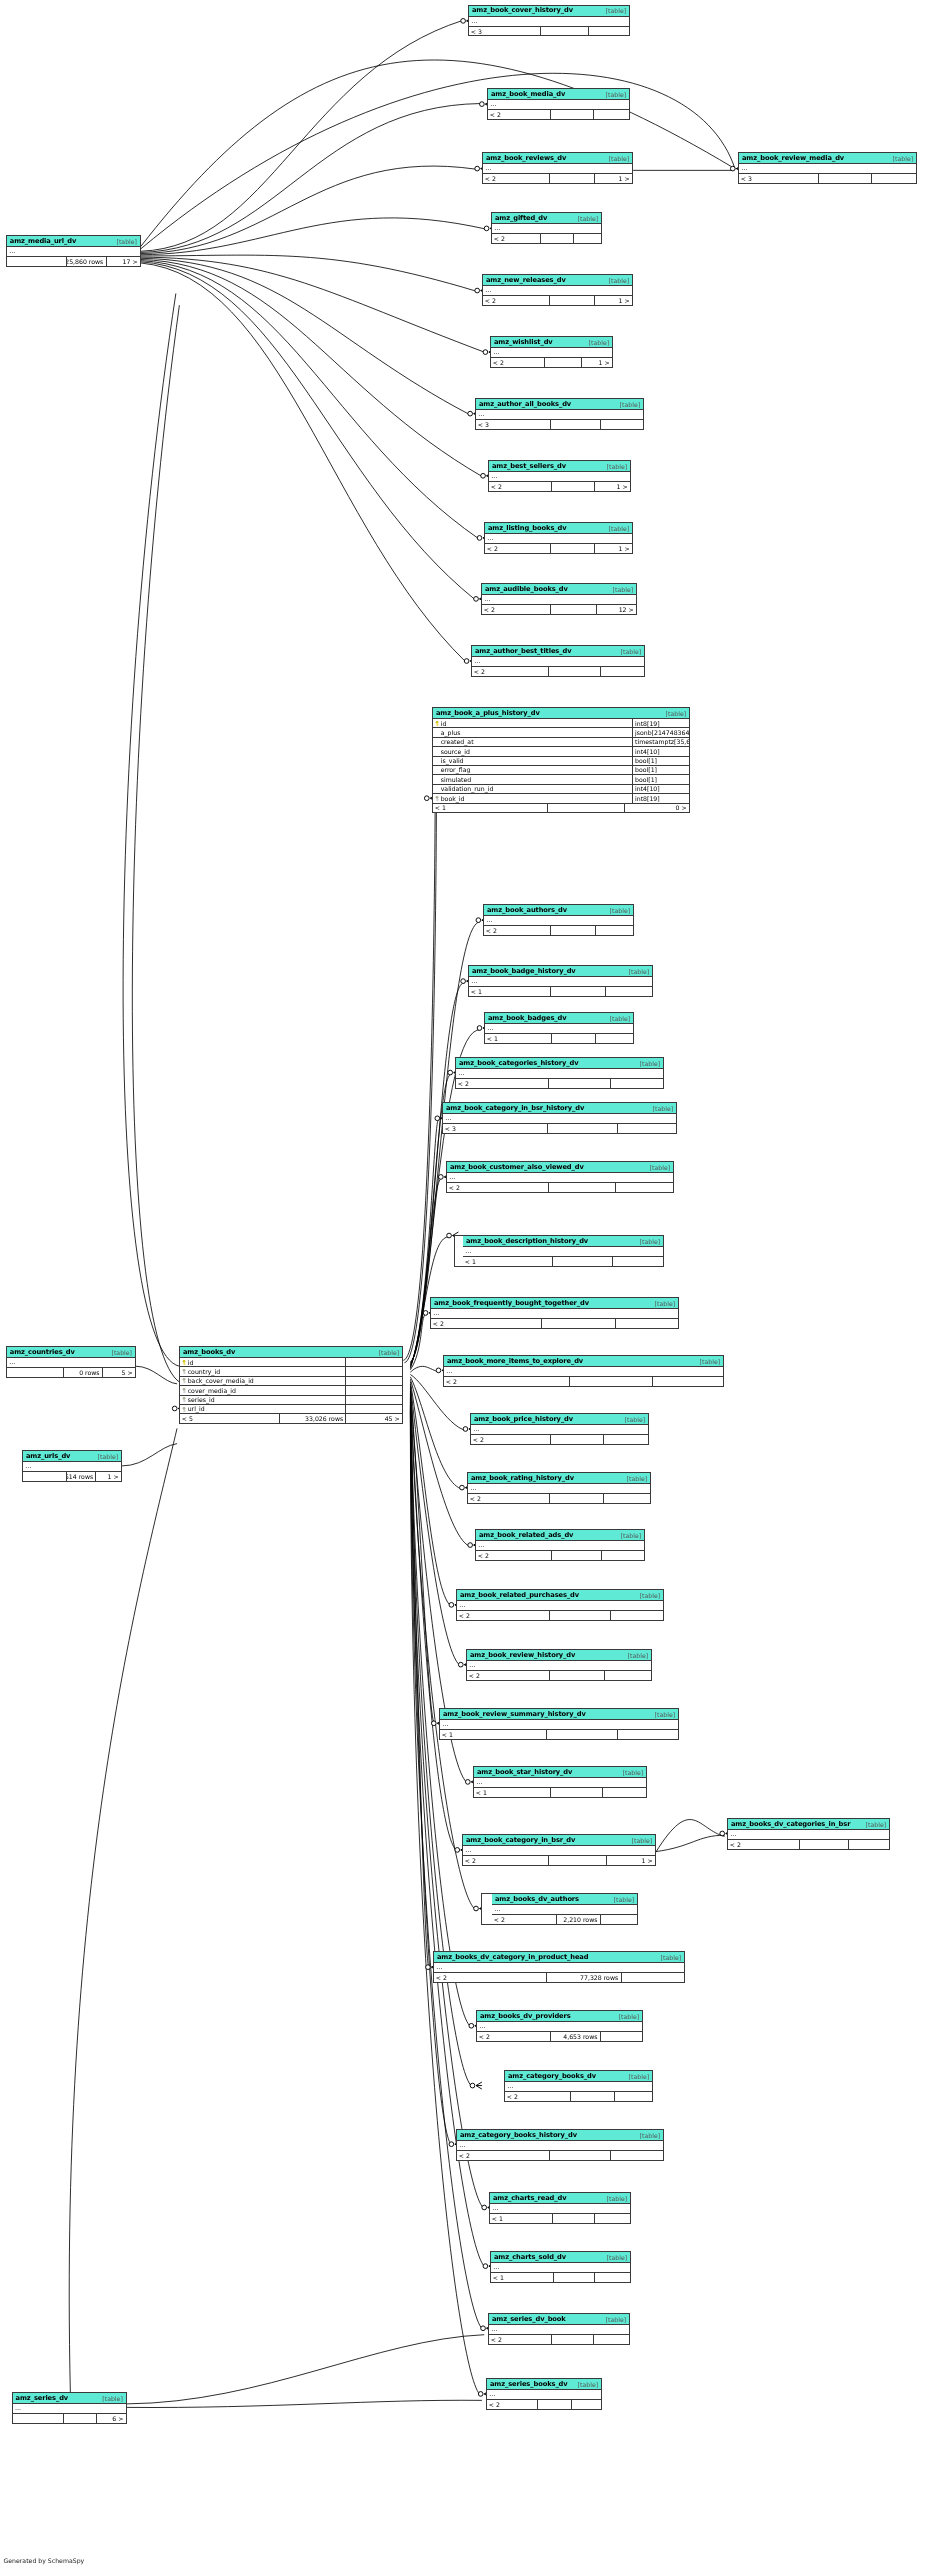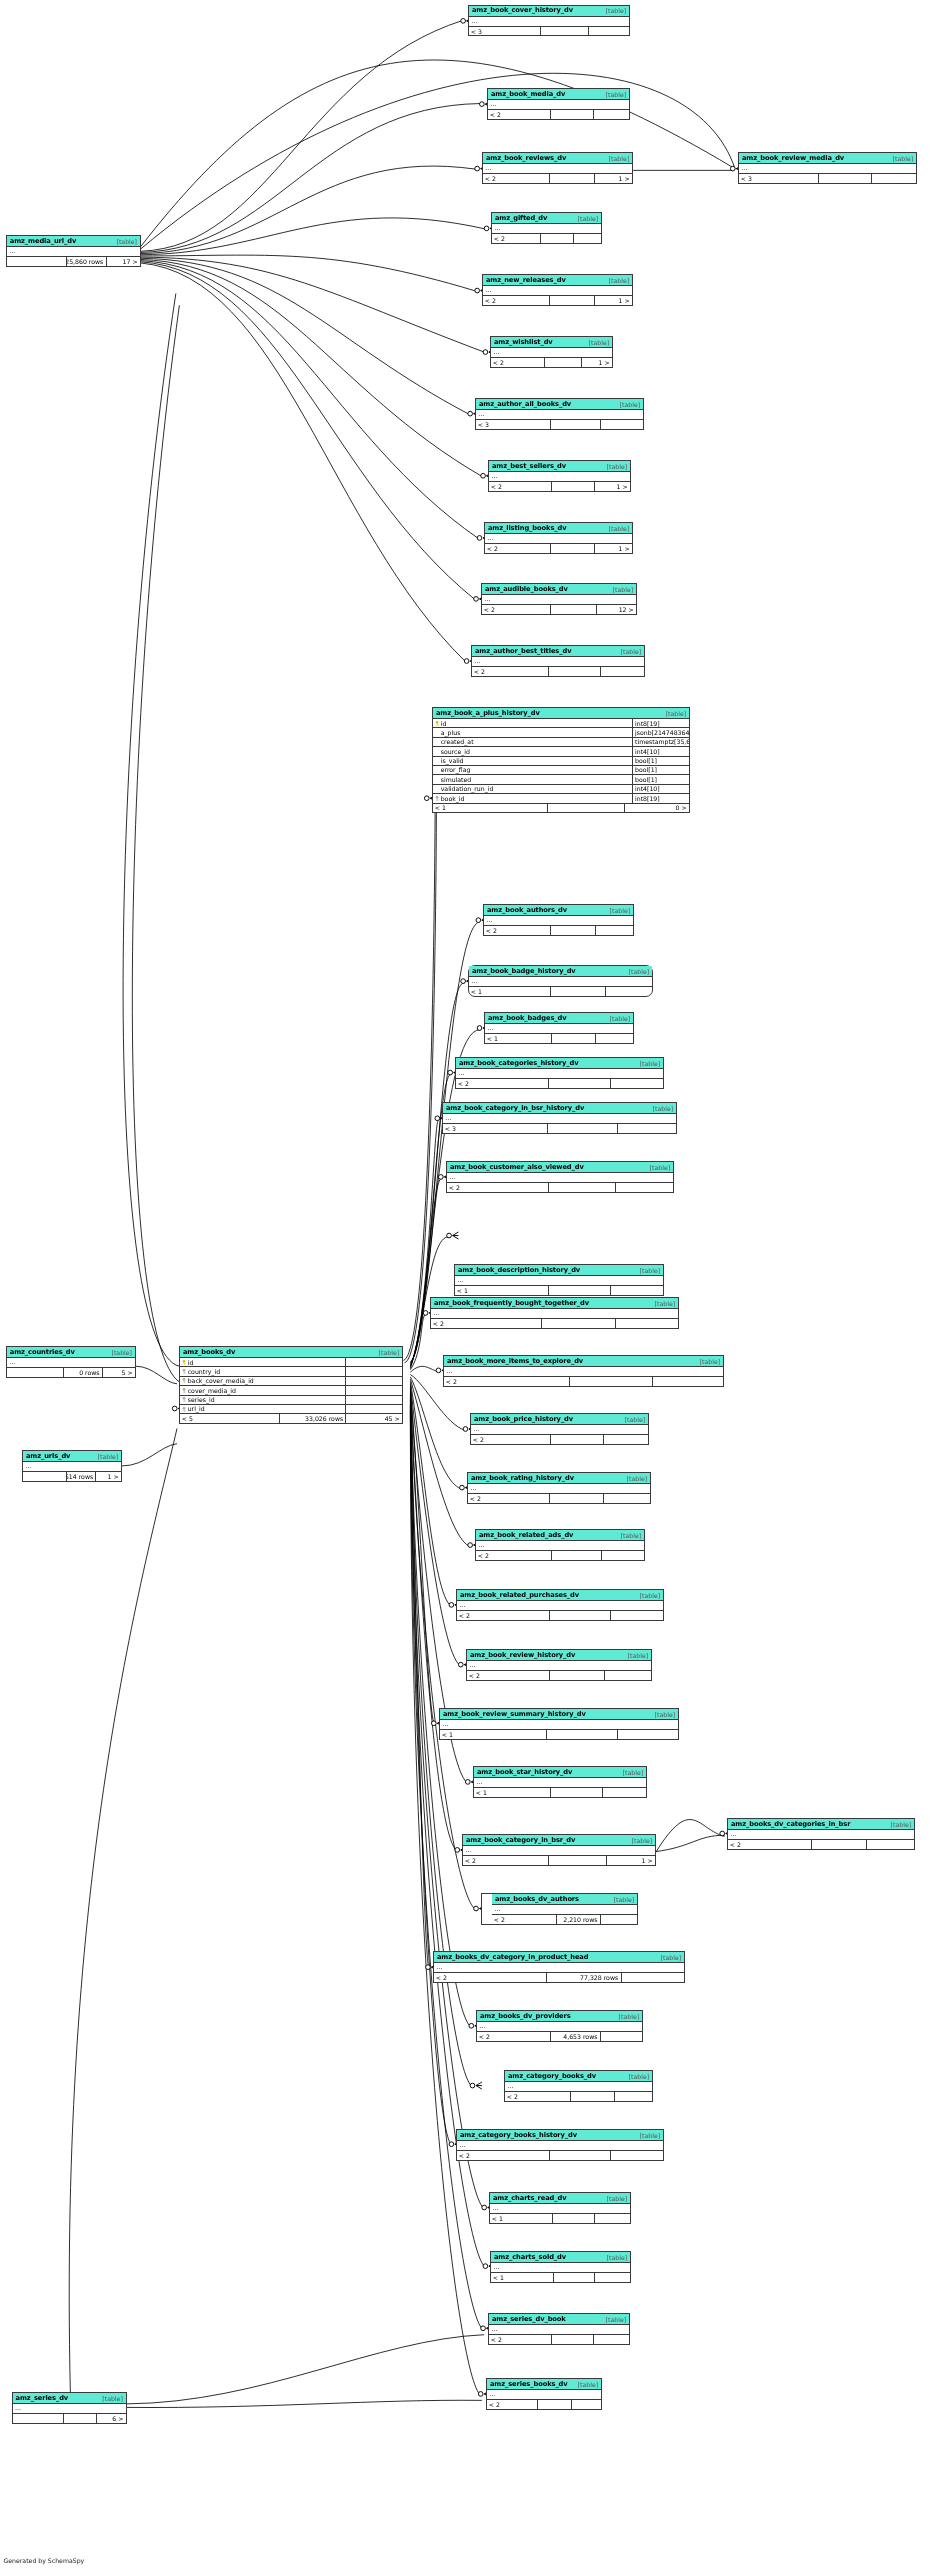--- a/index.html
+++ b/index.html
@@ -444,21 +444,21 @@
           <span class="tname">amz_book_authors_dv</span>
           <span class="ttype">[table]</span>
         </div>
         <div class="ellipsis">...</div>
         <div class="foot">
           <div class="f-left">&lt; 2</div>
           <div class="f-mid"></div>
           <div class="f-right"></div>
         </div>
       </div>
-      <div class="tbl" style="left:468px;top:965px;width:185px;border-radius:7px;">
+      <div class="tbl" style="left:468px;top:965px;width:185px;">
         <div class="hdr">
           <span class="tname">amz_book_badge_history_dv</span>
           <span class="ttype">[table]</span>
         </div>
         <div class="ellipsis">...</div>
         <div class="foot">
           <div class="f-left">&lt; 1</div>
           <div class="f-mid"></div>
           <div class="f-right"></div>
         </div>
@@ -504,21 +504,21 @@
           <span class="tname">amz_book_customer_also_viewed_dv</span>
           <span class="ttype">[table]</span>
         </div>
         <div class="ellipsis">...</div>
         <div class="foot">
           <div class="f-left">&lt; 2</div>
           <div class="f-mid"></div>
           <div class="f-right"></div>
         </div>
       </div>
-      <div class="tbl" style="left:454px;top:1264px;width:210px;">
+      <div class="tbl" style="left:454px;top:1235px;width:210px;padding-left:8px;">
         <div class="hdr">
           <span class="tname">amz_book_description_history_dv</span>
           <span class="ttype">[table]</span>
         </div>
         <div class="ellipsis">...</div>
         <div class="foot">
           <div class="f-left">&lt; 1</div>
           <div class="f-mid"></div>
           <div class="f-right"></div>
         </div>
@@ -636,21 +636,21 @@
           <span class="tname">amz_book_category_in_bsr_dv</span>
           <span class="ttype">[table]</span>
         </div>
         <div class="ellipsis">...</div>
         <div class="foot">
           <div class="f-left">&lt; 2</div>
           <div class="f-mid"></div>
           <div class="f-right">1 &gt;</div>
         </div>
       </div>
-      <div class="tbl" style="left:727px;top:1818px;width:188px;">
+      <div class="tbl" style="left:727px;top:1818px;width:163px;">
         <div class="hdr">
           <span class="tname">amz_books_dv_categories_in_bsr</span>
           <span class="ttype">[table]</span>
         </div>
         <div class="ellipsis">...</div>
         <div class="foot">
           <div class="f-left">&lt; 2</div>
           <div class="f-mid"></div>
           <div class="f-right"></div>
         </div>

